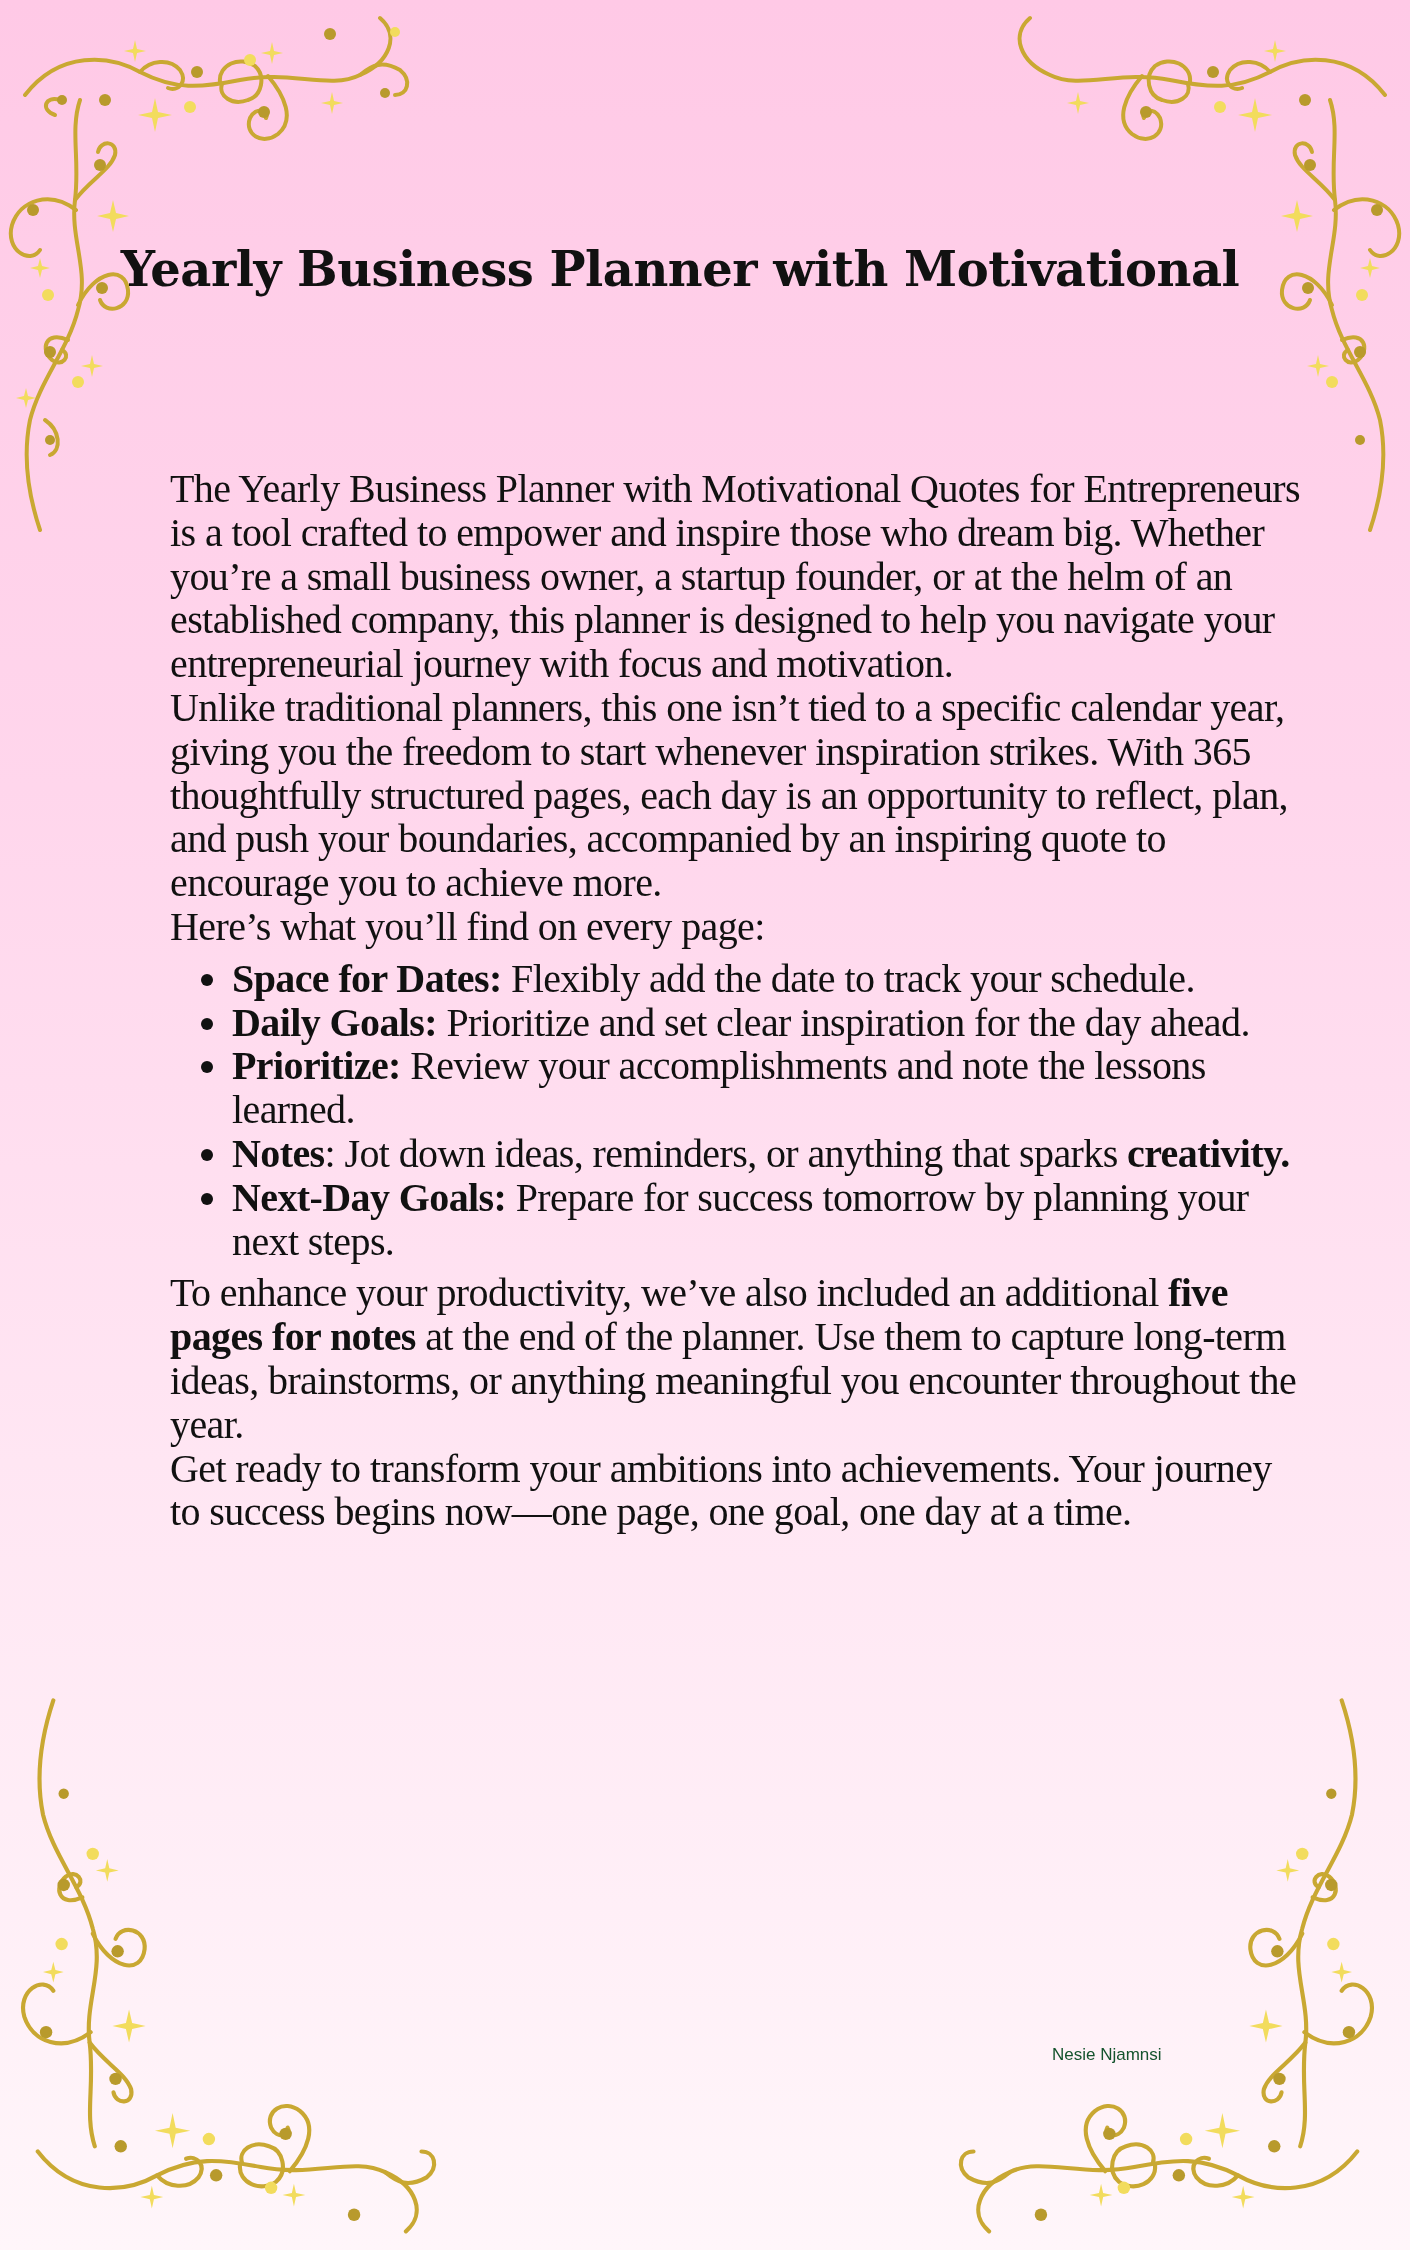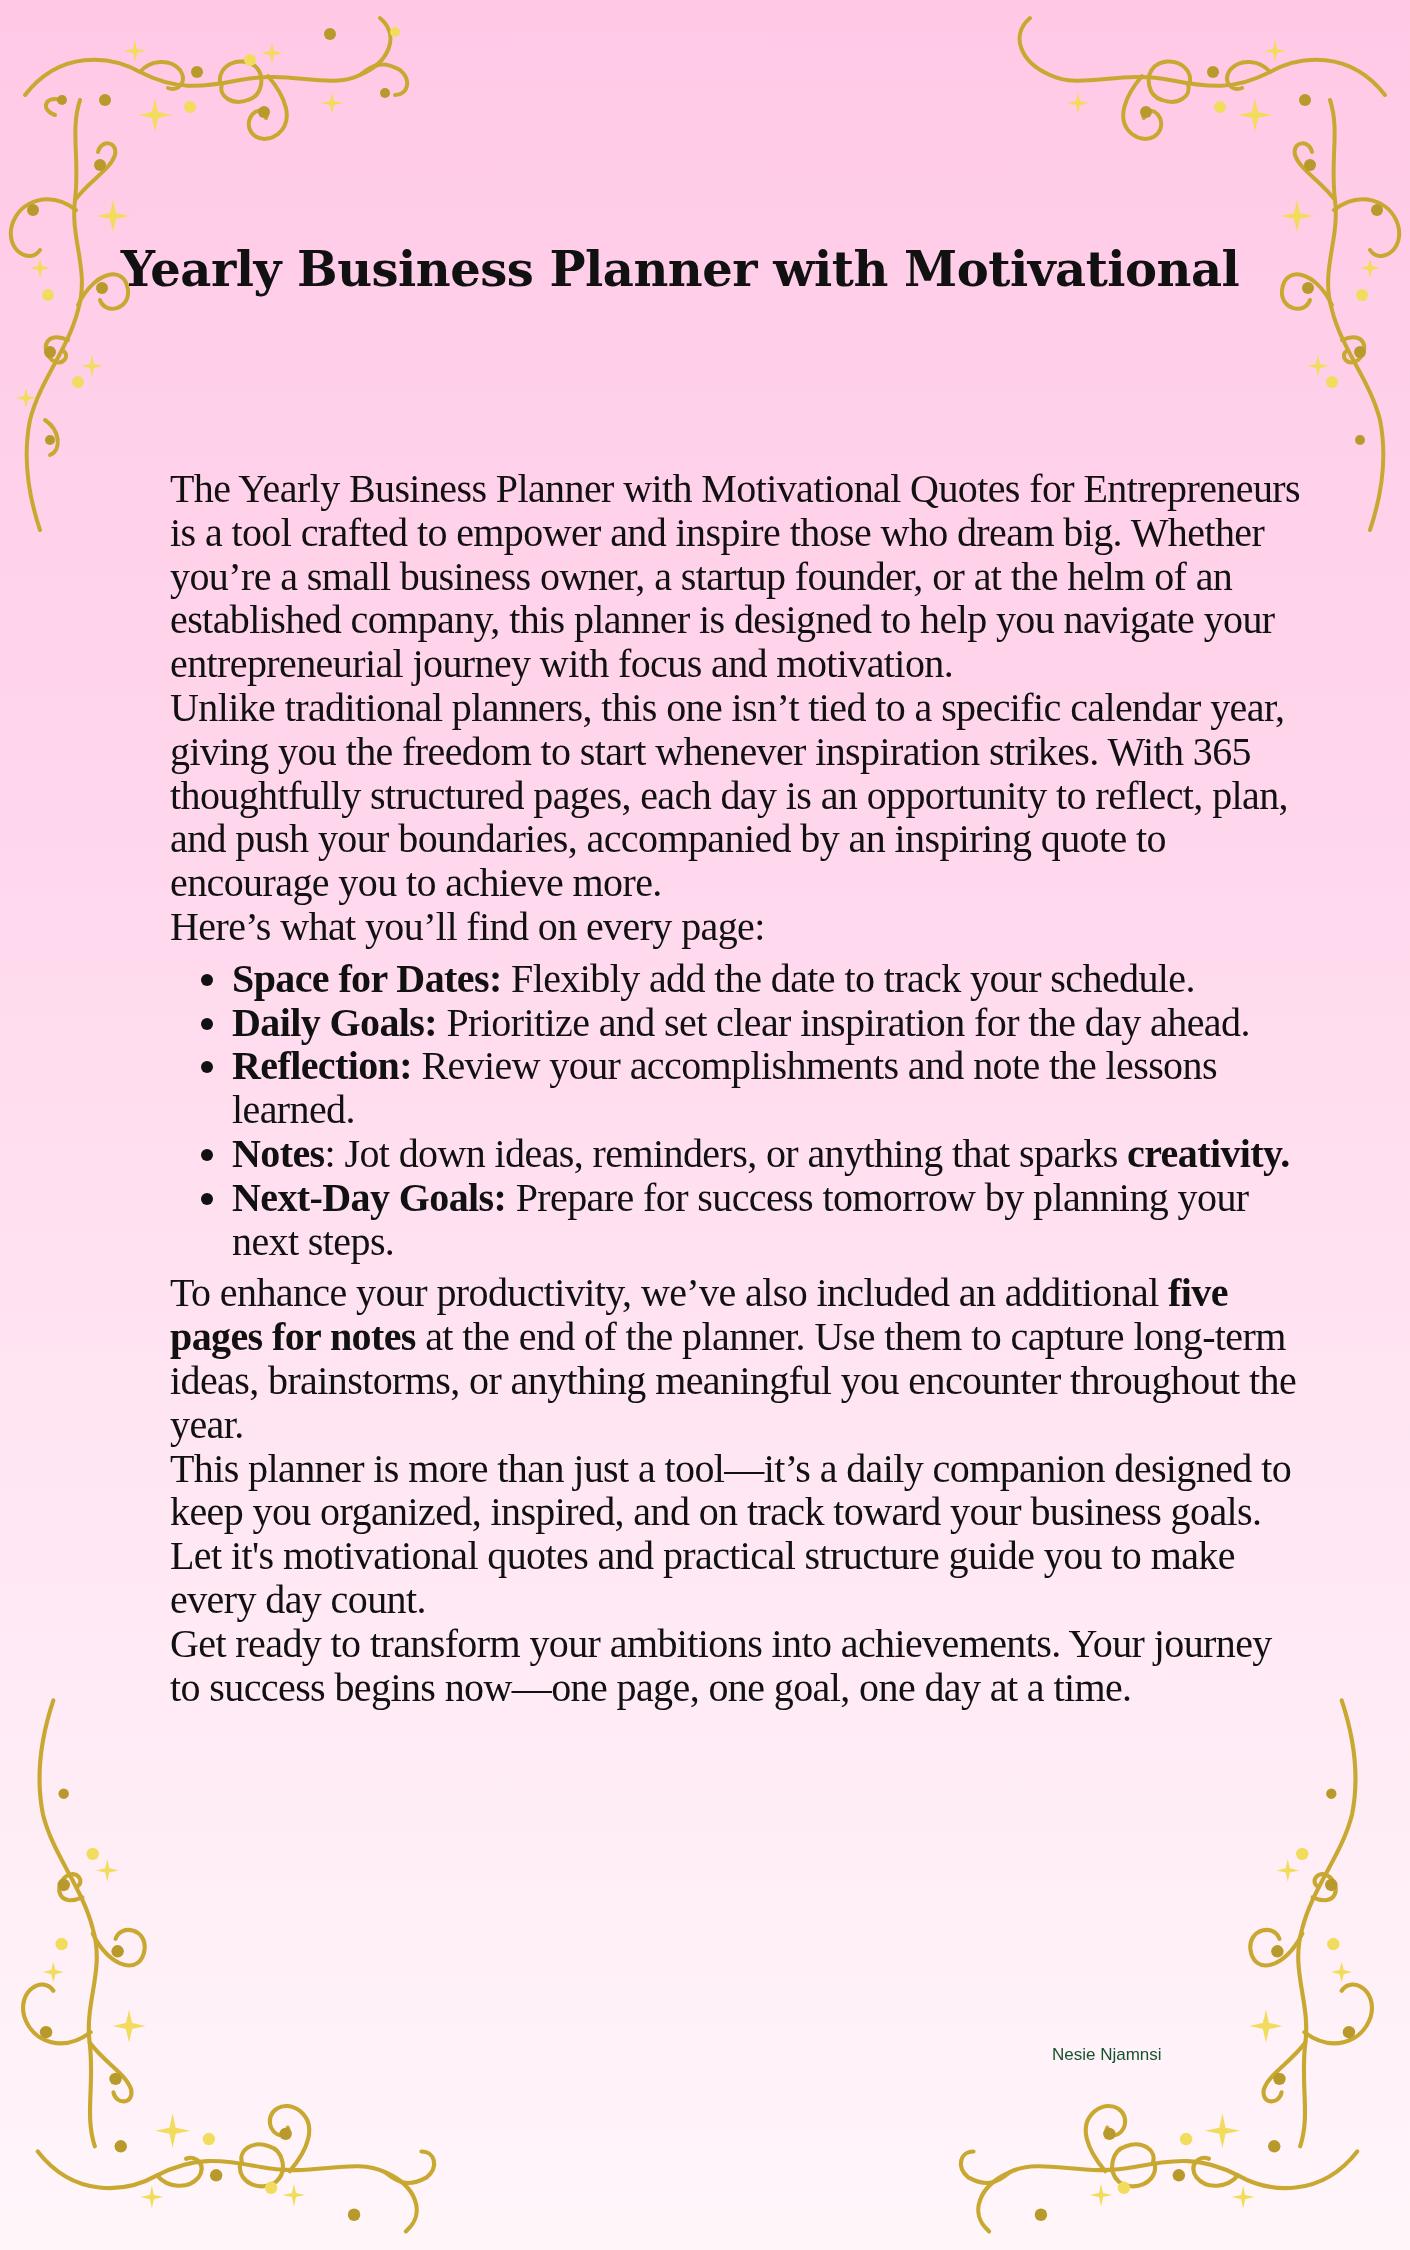--- a/index.html
+++ b/index.html
@@ -204,22 +204,21 @@
   <span>Yearly Business Planner with Motivational</span><br>
 </h1>
 
 <div class="body-text">
   <p>The Yearly Business Planner with Motivational Quotes for Entrepreneurs is a tool crafted to empower and inspire those who dream big. Whether you’re a small business owner, a startup founder, or at the helm of an established company, this planner is designed to help you navigate your entrepreneurial journey with focus and motivation.</p>
   <p>Unlike traditional planners, this one isn’t tied to a specific calendar year, giving you the freedom to start whenever inspiration strikes. With 365 thoughtfully structured pages, each day is an opportunity to reflect, plan, and push your boundaries, accompanied by an inspiring quote to encourage you to achieve more.</p>
   <p>Here’s what you’ll find on every page:</p>
   <ul>
     <li><b>Space for Dates:</b><span> Flexibly add the date to track your schedule.</span></li>
     <li><b>Daily Goals:</b><span> Prioritize and set clear inspiration for the day ahead.</span></li>
-    <li><b>Reflection:</b><span> Review your accomplishments and note the lessons learned.</span></li>
+    <li><b>Prioritize:</b><span> Review your accomplishments and note the lessons learned.</span></li>
     <li><b>Notes</b><span>: Jot down ideas, reminders, or anything that sparks </span><b>creativity.</b></li>
     <li><b>Next-Day Goals:</b><span> Prepare for success tomorrow by planning your next steps.</span></li>
   </ul>
   <p><span>To enhance your productivity, we’ve also included an additional </span><b>five pages for notes</b><span> at the end of the planner. Use them to capture long-term ideas, brainstorms, or anything meaningful you encounter throughout the year.</span></p>
-  <p>This planner is more than just a tool—it’s a daily companion designed to keep you organized, inspired, and on track toward your business goals. Let it's motivational quotes and practical structure guide you to make every day count.</p>
   <p>Get ready to transform your ambitions into achievements. Your journey to success begins now—one page, one goal, one day at a time.</p>
 </div>
 
 <div class="signature">Nesie Njamnsi</div>
 
 </body></html>

